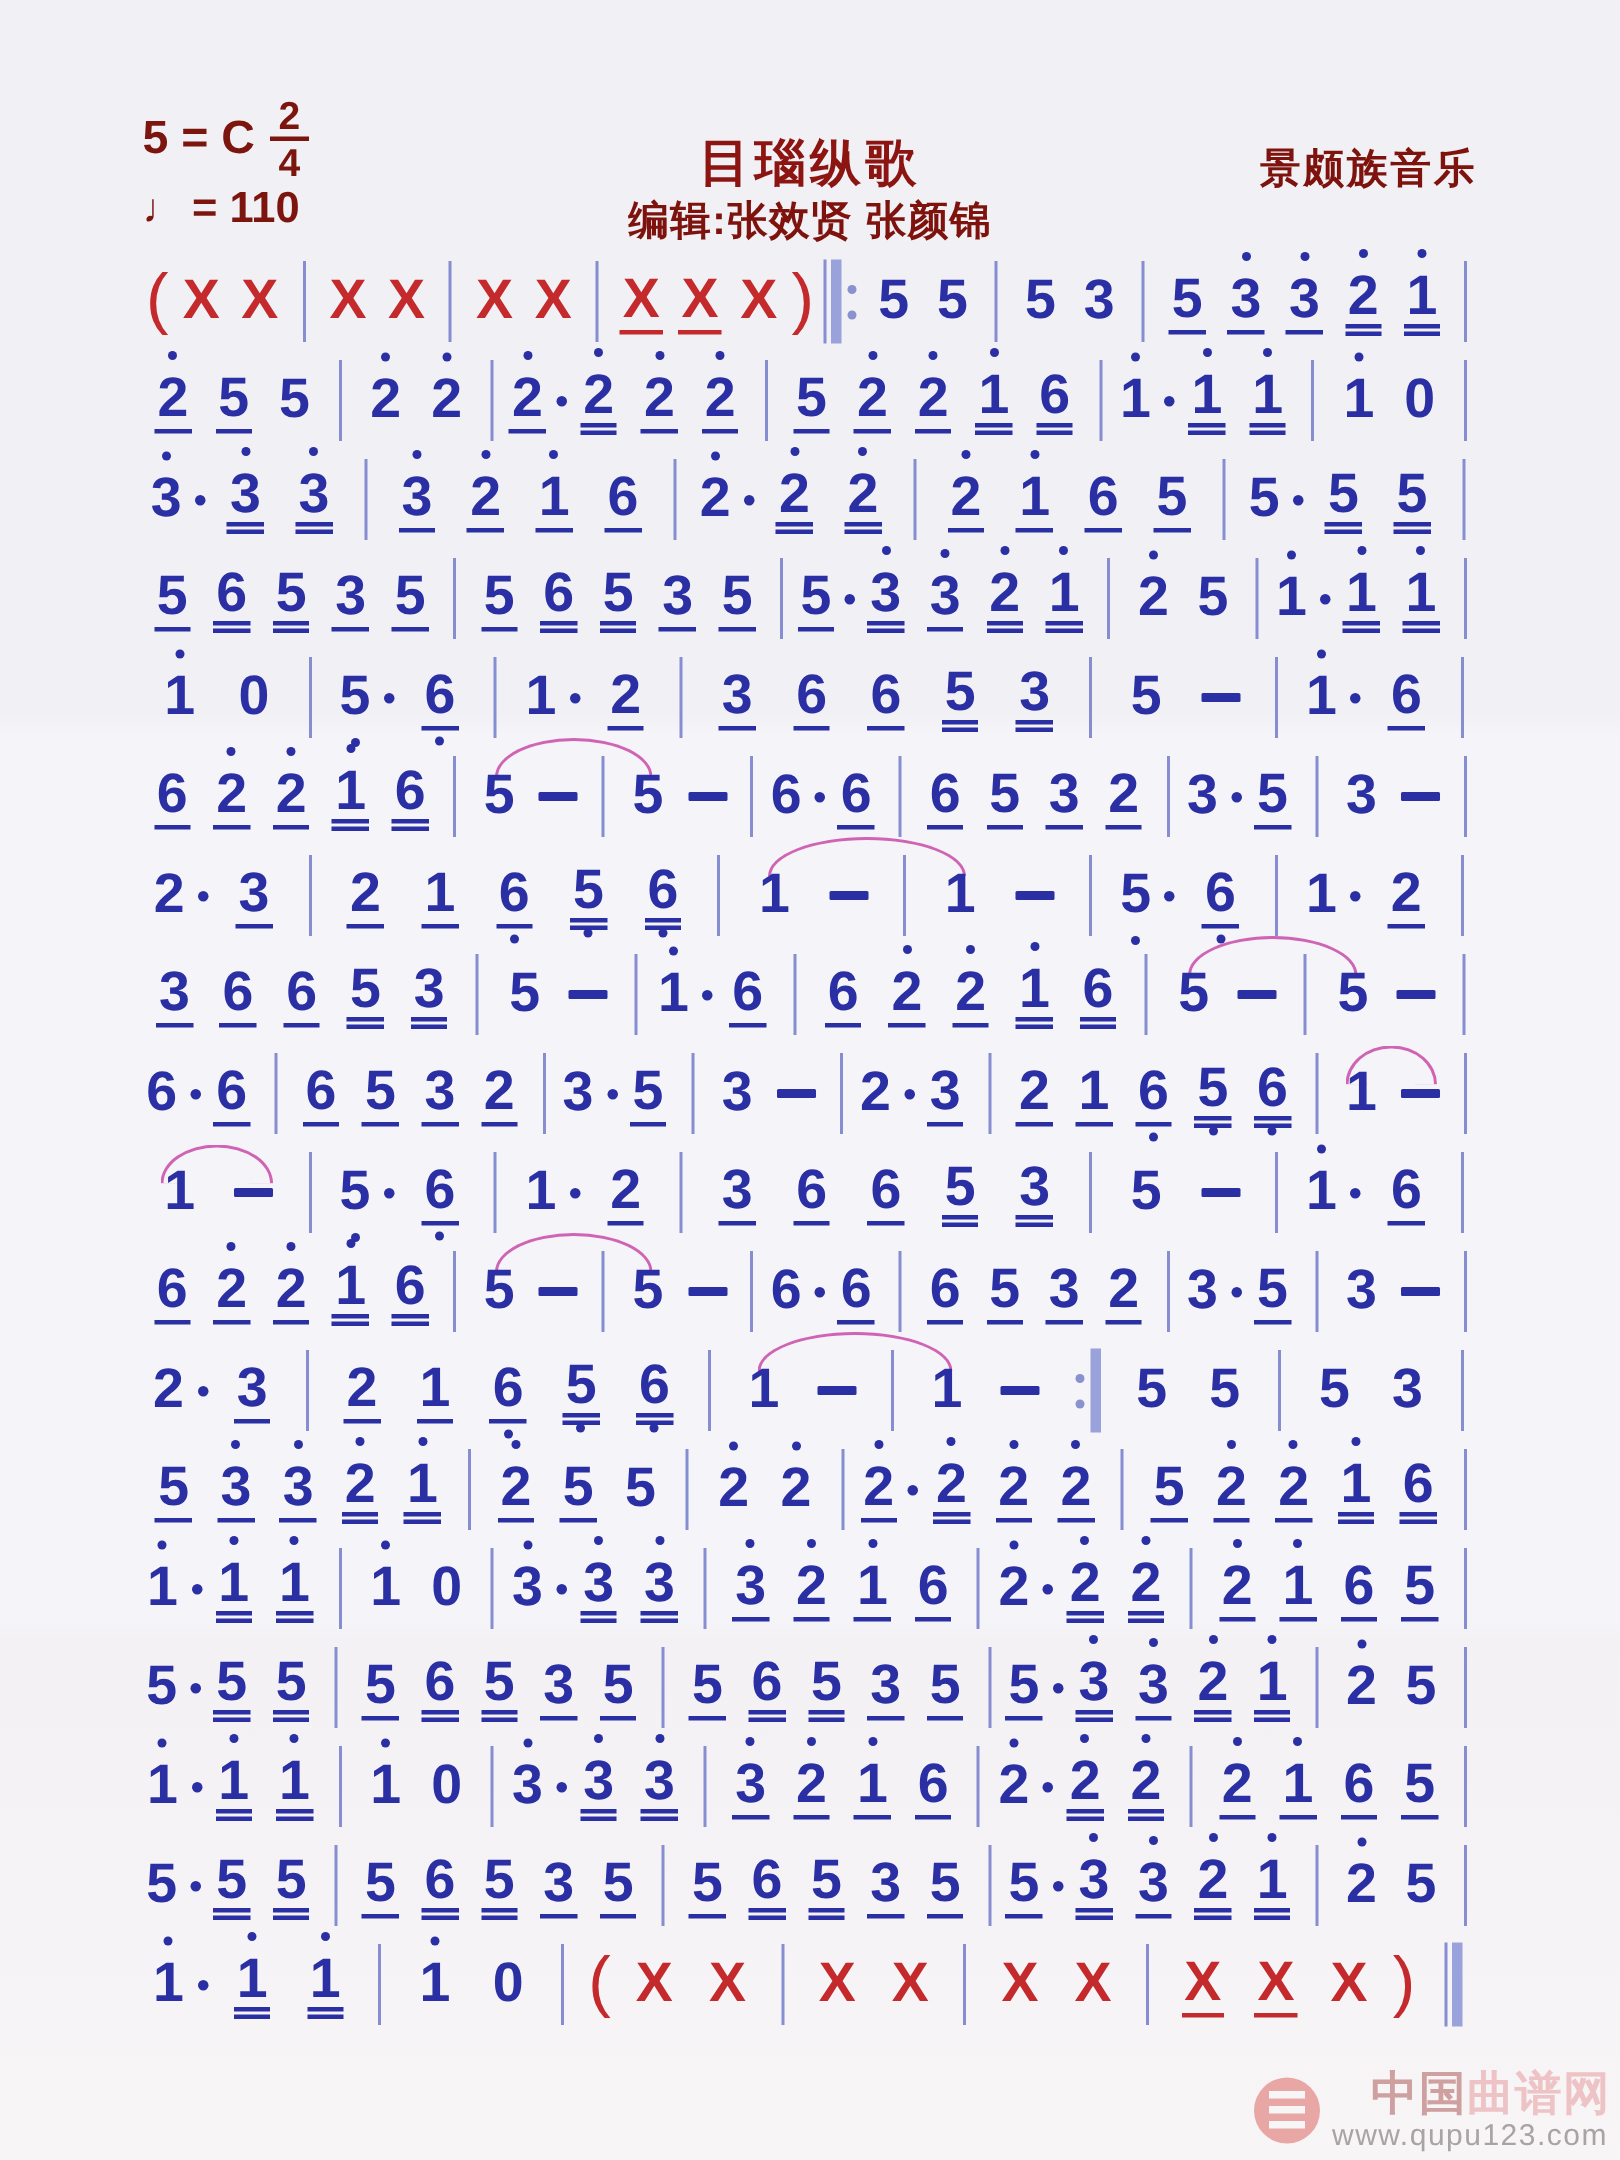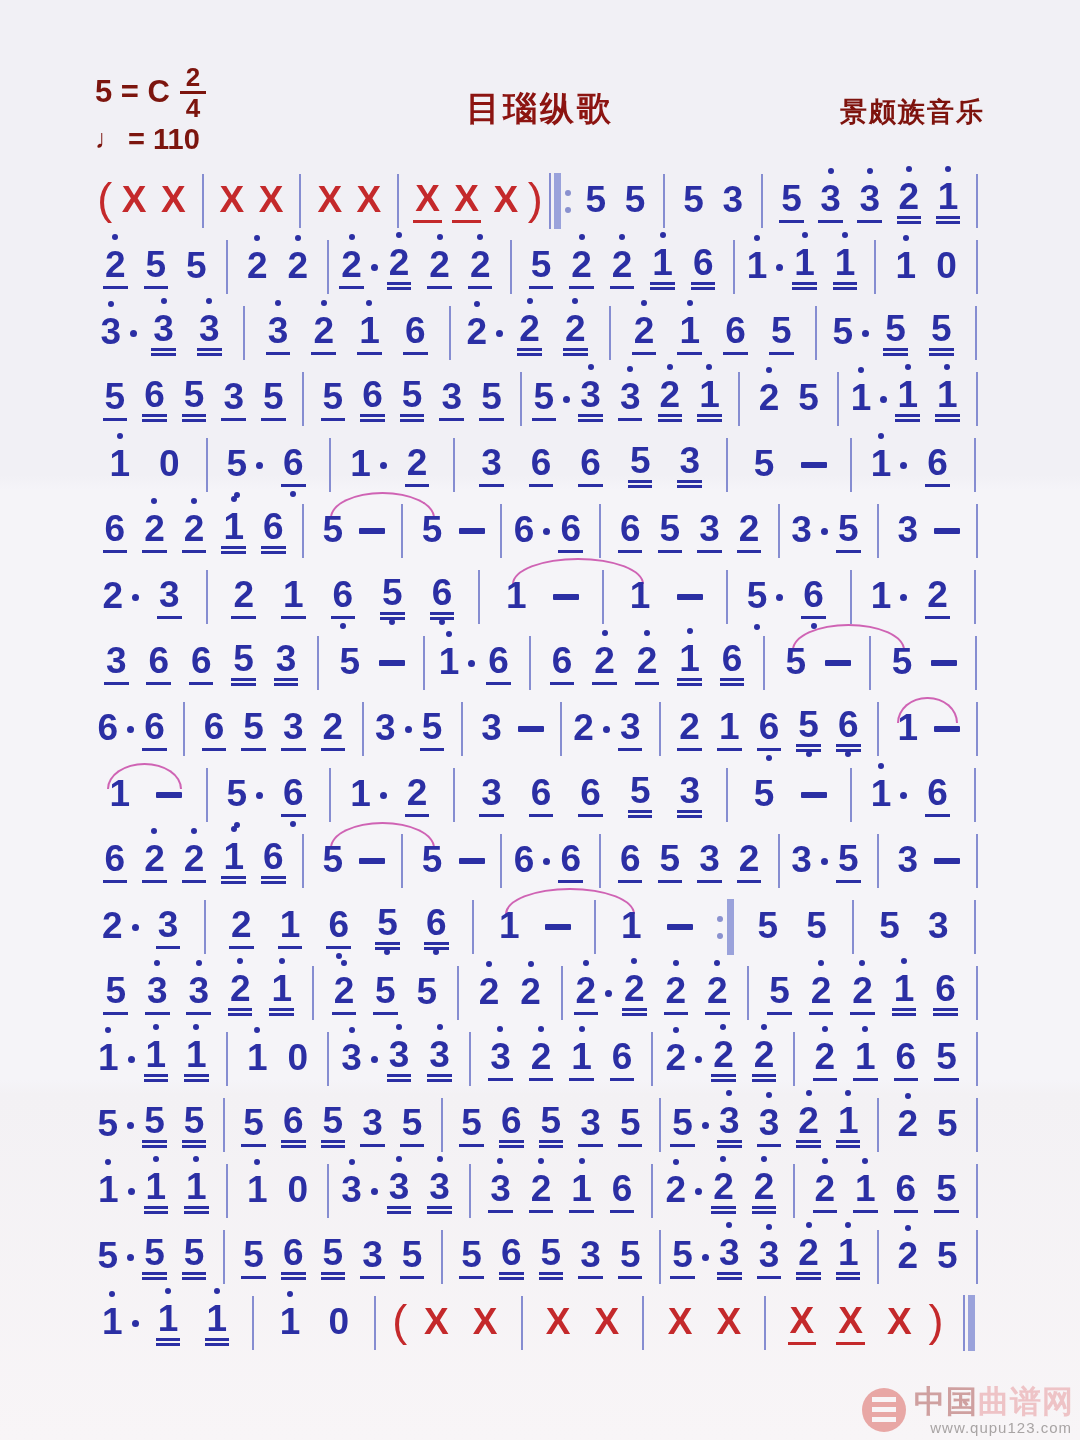--- a/index.html
+++ b/index.html
@@ -52,21 +52,21 @@
                       border-radius:50% 50% 0 0 / 100% 100% 0 0; }
   
   .watermark { position:absolute; right:6px; bottom:4px; display:flex; align-items:center; gap:8px; }
   .wm-logo { width:44px; height:44px; border-radius:50%; background:#e8a7a5; position:relative; flex:none; }
   .wm-logo::before { content:""; position:absolute; left:10px; top:9px; width:24px; height:5px;
                      background:#f8f5f7; box-shadow:0 10px 0 #f8f5f7, 0 20px 0 #f8f5f7; }
   .wm-text { display:flex; flex-direction:column; align-items:flex-end; }
   .wm-name { font-size:31px; font-weight:bold; line-height:1.1; letter-spacing:1px; }
   .wm-name .c1 { color:#cfa0a0; }
   .wm-name .c2 { color:#eec3c6; }
-  .wm-url { font-size:15px; color:#a8a4a4; letter-spacing:1px; margin-right:2px; }
+  .wm-url { font-size:20px; color:#a8a4a4; letter-spacing:1px; margin-right:2px; }
 </style>
 </head>
 <body>
 
 <div class="page">
 
   <div class="hdr-left">
     <div class="key-row">
       <span>5 = C</span>
       <span class="meter">
@@ -75,20 +75,21 @@
         <span class="mden">4</span>
       </span>
     </div>
     <div class="tempo-row">
       <span class="note-glyph">♩</span>
       <span>= 110</span>
     </div>
   </div>
 
   <div class="title">目瑙纵歌</div>
+  <div class="editors">编辑:张效贤 张颜锦</div>
   <div class="genre">景颇族音乐</div>
 
   <div class="score">
       <div class="score-line">
         <span class="cell" style="flex-grow: 0.5;">
           <span class="paren">(</span>
         </span>
         <span class="cell" style="flex-grow: 1;">
           <span class="note red">
             <span class="n">X</span>

